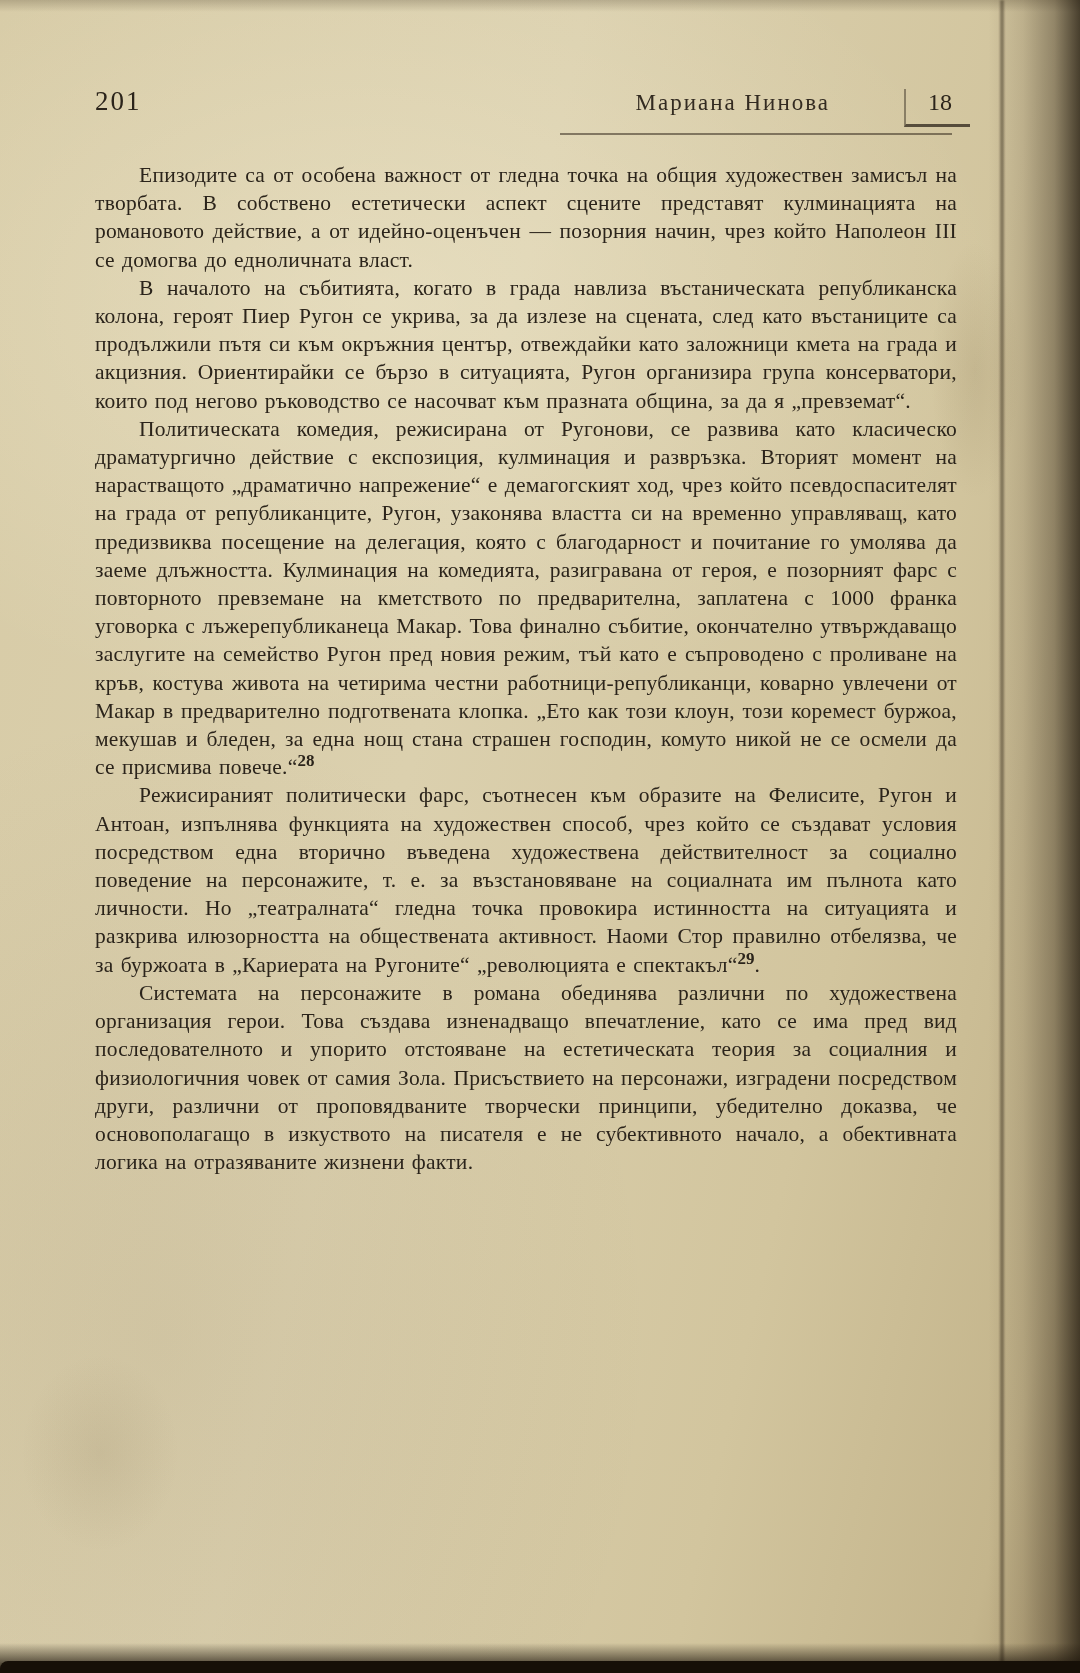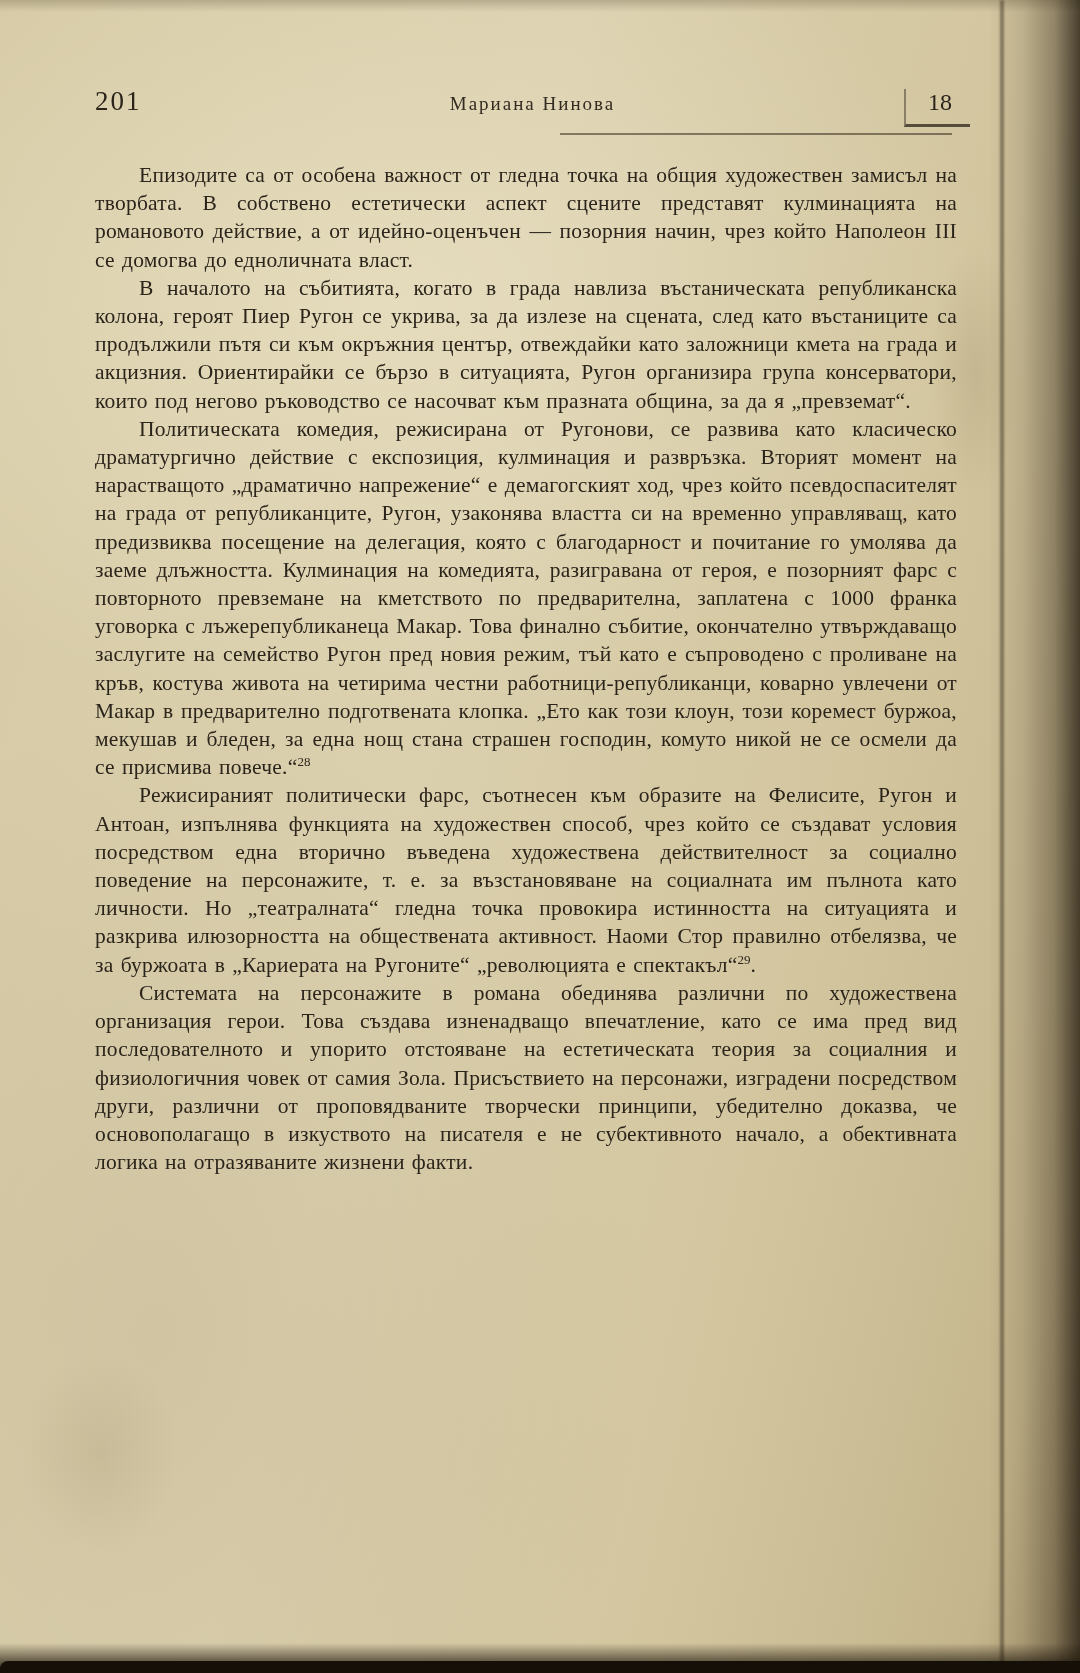--- a/index.html
+++ b/index.html
@@ -74,22 +74,22 @@
     display: flex;
     align-items: baseline;
   }
   .folio-left {
     width: 140px;
     font-size: 27px;
     letter-spacing: 2px;
   }
   .running-title {
     flex: 1;
-    text-align: center;
-    font-size: 19px;
+    text-align: right;
+    font-size: 23px;
     letter-spacing: 2px;
     color: #332b21;
   }
   .folio-right {
     width: 140px;
     text-align: right;
   }
   .folio-right-box {
     display: inline-block;
     font-size: 24px;
@@ -115,24 +115,25 @@
     text-align: justify;
     letter-spacing: 0.25px;
     word-spacing: 1.5px;
     color: #2b241b;
   }
   .text-block p {
     margin: 0;
     text-indent: 44px;
   }
   sup.footnote {
-    font-size: 13px;
+    font-size: 17px;
     line-height: 0;
     vertical-align: super;
     letter-spacing: 0;
+    font-weight: bold;
   }
 </style>
 </head>
 <body>
 
 <div class="page">
 
   <div class="edge-top"></div>
   <div class="stain-1"></div>
   <div class="stain-2"></div>

